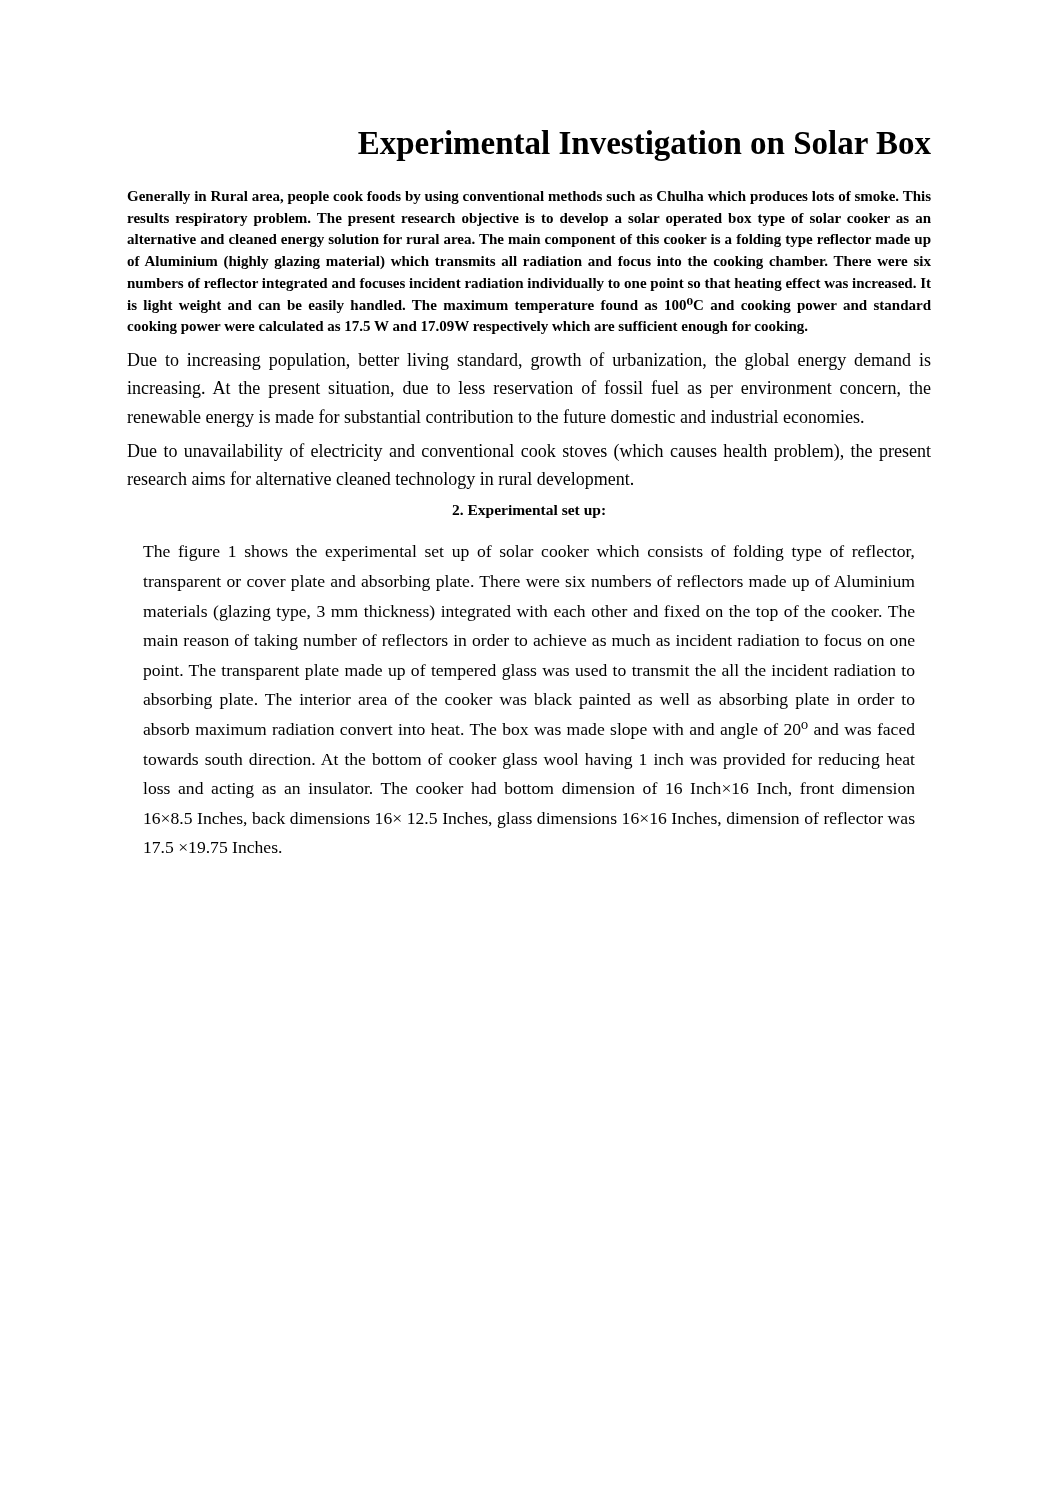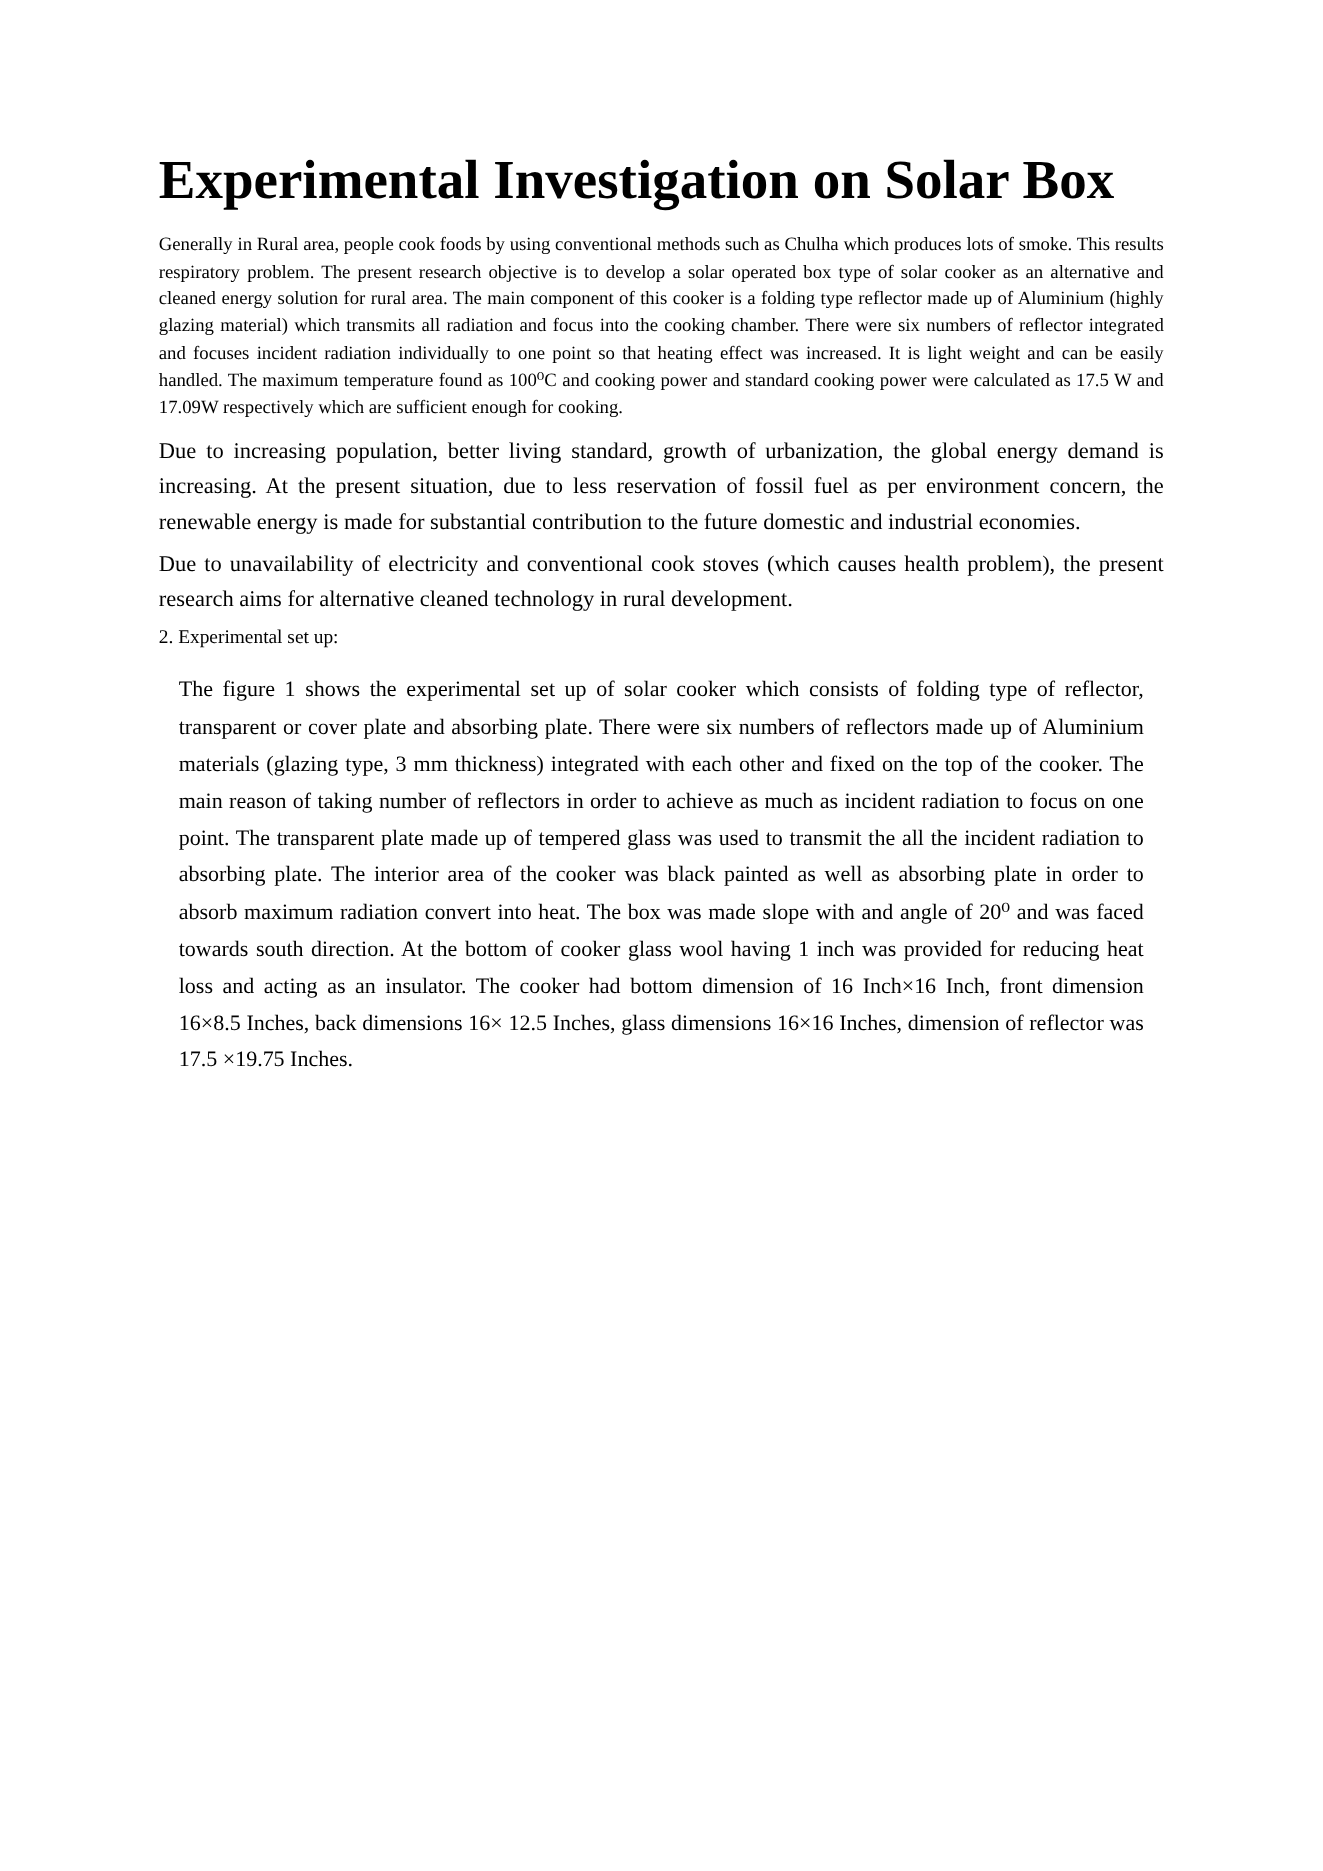--- a/index.html
+++ b/index.html
@@ -23,47 +23,47 @@
   }
   .content {
     position: absolute;
     left: 127px;
     top: 0;
     width: 804px;
     padding-top: 118px;
   }
   .title {
     margin: 0 0 17px 0;
-    font-size: 44px;
+    font-size: 33px;
     font-weight: bold;
     line-height: 51px;
-    text-align: left;
+    text-align: right;
     letter-spacing: 0px;
   }
   .title-line { display: block; }
   .abstract {
     margin: 0 0 8px 0;
     font-size: 15px;
-    font-weight: normal;
+    font-weight: bold;
     line-height: 21.7px;
     text-align: justify;
   }
   .para {
     margin: 0 0 6px 0;
     font-size: 18px;
     font-weight: normal;
     line-height: 28.3px;
     text-align: justify;
   }
   .section-heading {
     margin: 4px 0 9px 0;
     font-size: 15.5px;
-    font-weight: normal;
+    font-weight: bold;
     line-height: 22px;
-    text-align: left;
+    text-align: center;
   }
   .body-para {
     margin: 16px;
     font-size: 17.6px;
     font-weight: normal;
     line-height: 29.6px;
     text-align: justify;
   }
 </style>
 </head>

